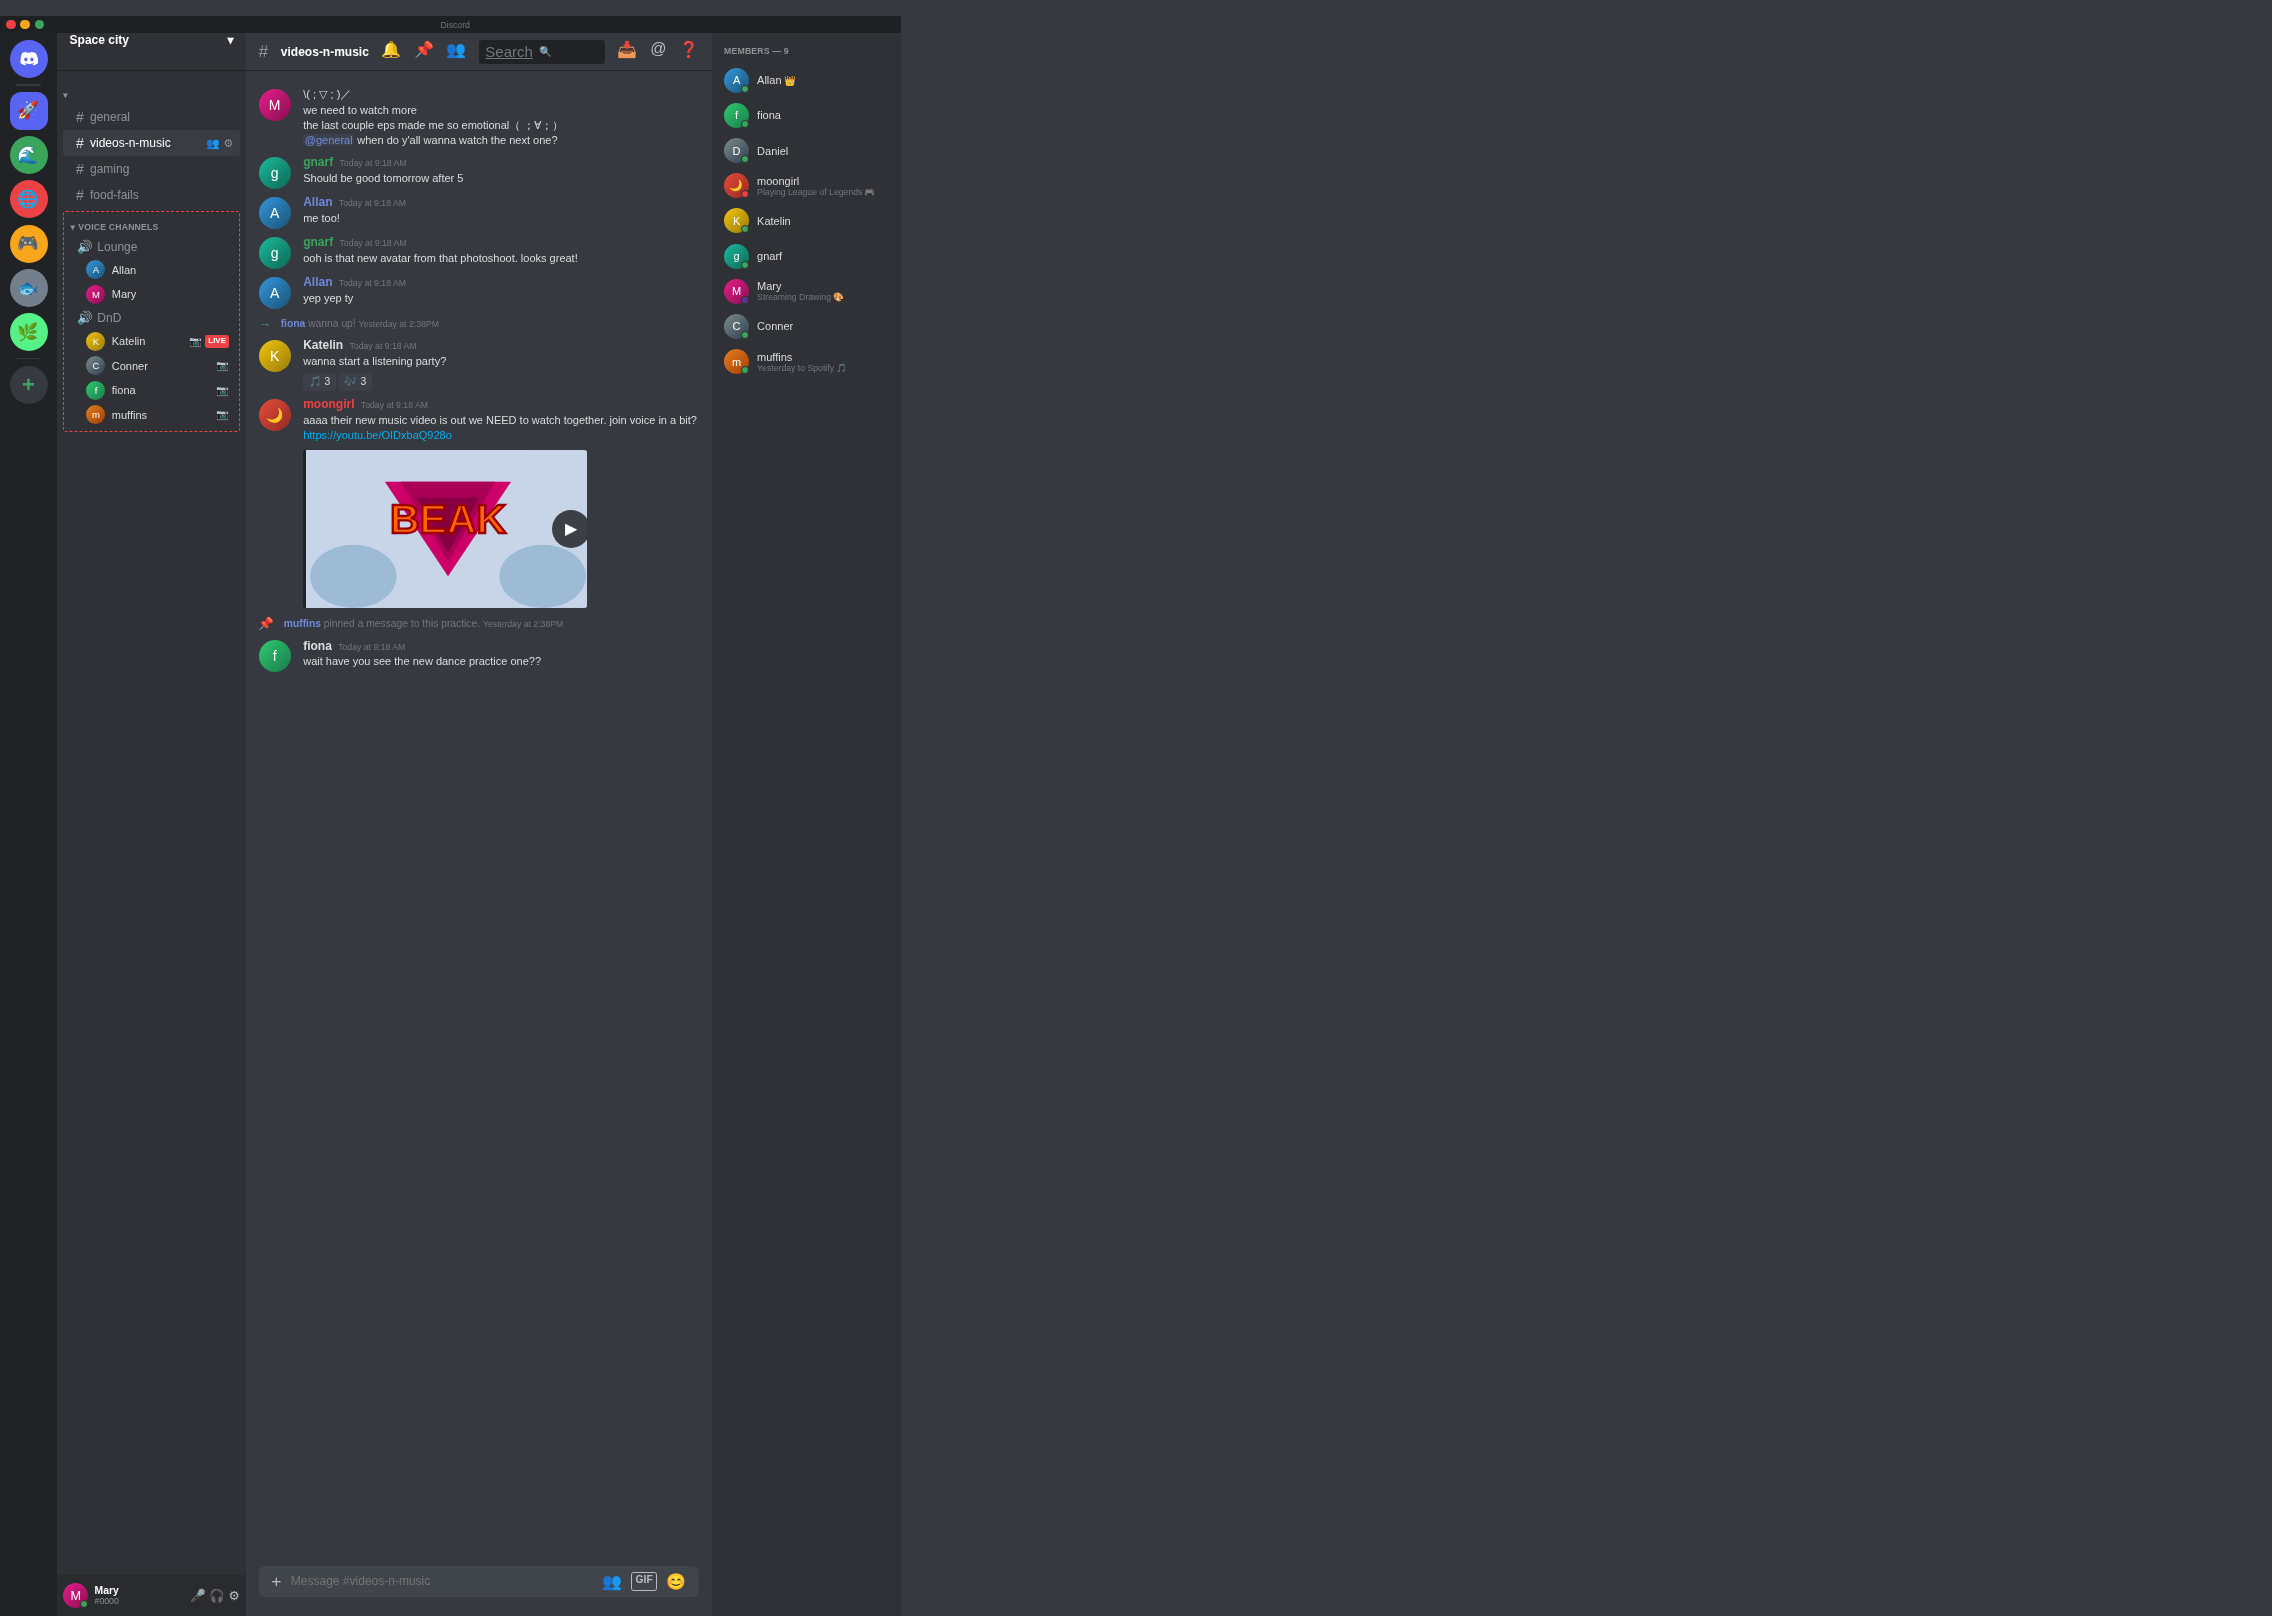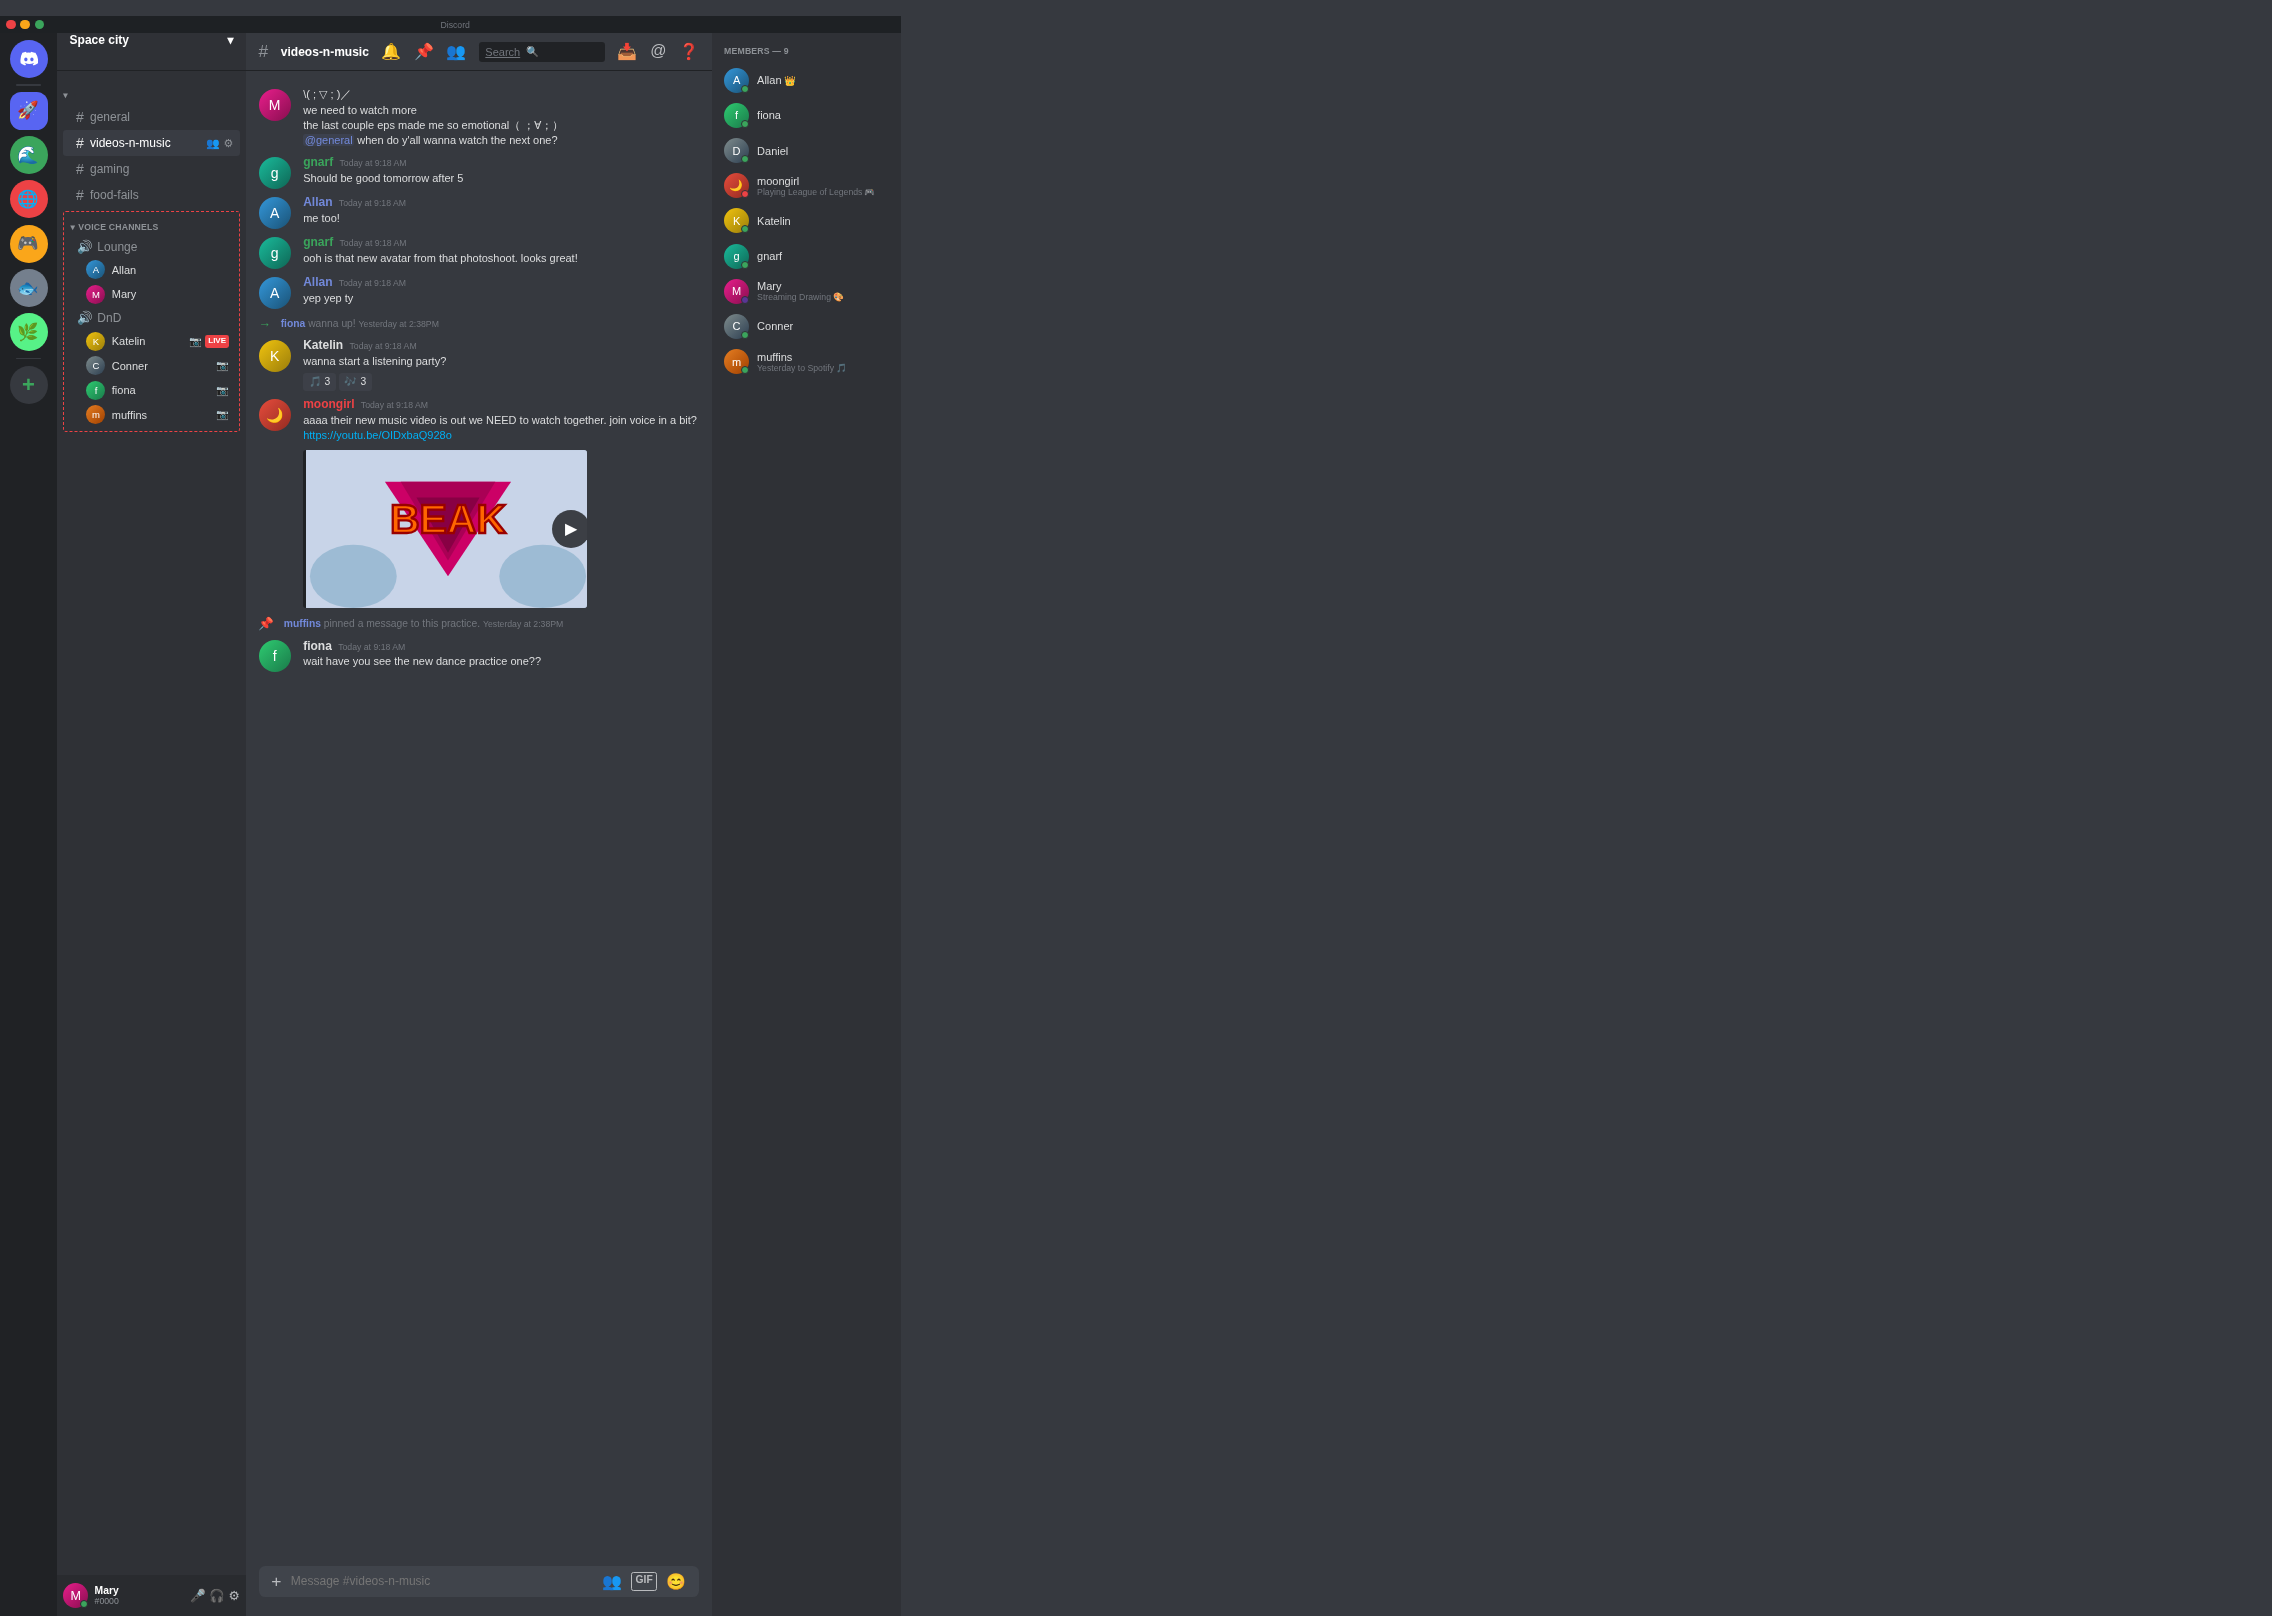--- a/index.html
+++ b/index.html
@@ -569,21 +569,21 @@
     <div class="main-content">
 
       <div class="channel-header">
         <span class="channel-header-hash">#</span>
         <span class="channel-header-name">videos-n-music</span>
         <div class="header-icons">
           <span title="Notification settings">🔔</span>
           <span title="Pinned messages">📌</span>
           <span title="Members list">👥</span>
           <div class="search-bar">
-            <span style="color:#72767d;font-size:11px;text-decoration:underline;">Search</span>
+            <span style="color:#72767d;font-size:15px;text-decoration:underline;">Search</span>
             <span style="color:#72767d;">🔍</span>
           </div>
           <span title="Inbox">📥</span>
           <span title="Mentioned">@</span>
           <span title="Help">❓</span>
         </div>
       </div>
 
       <div class="messages-container">
 

